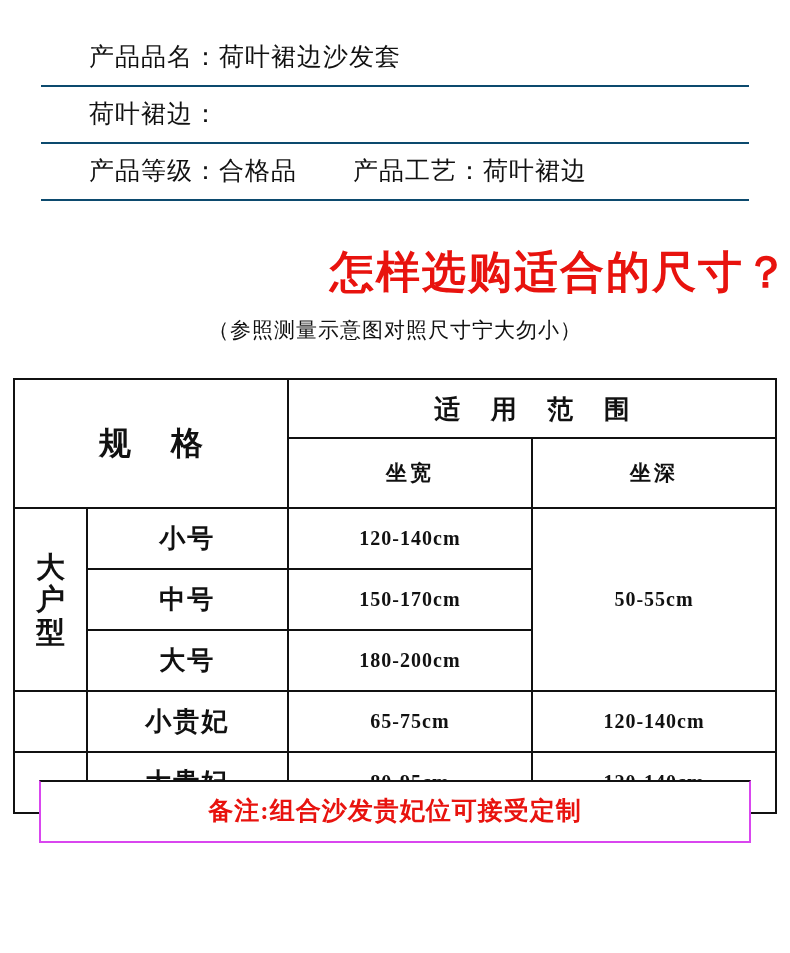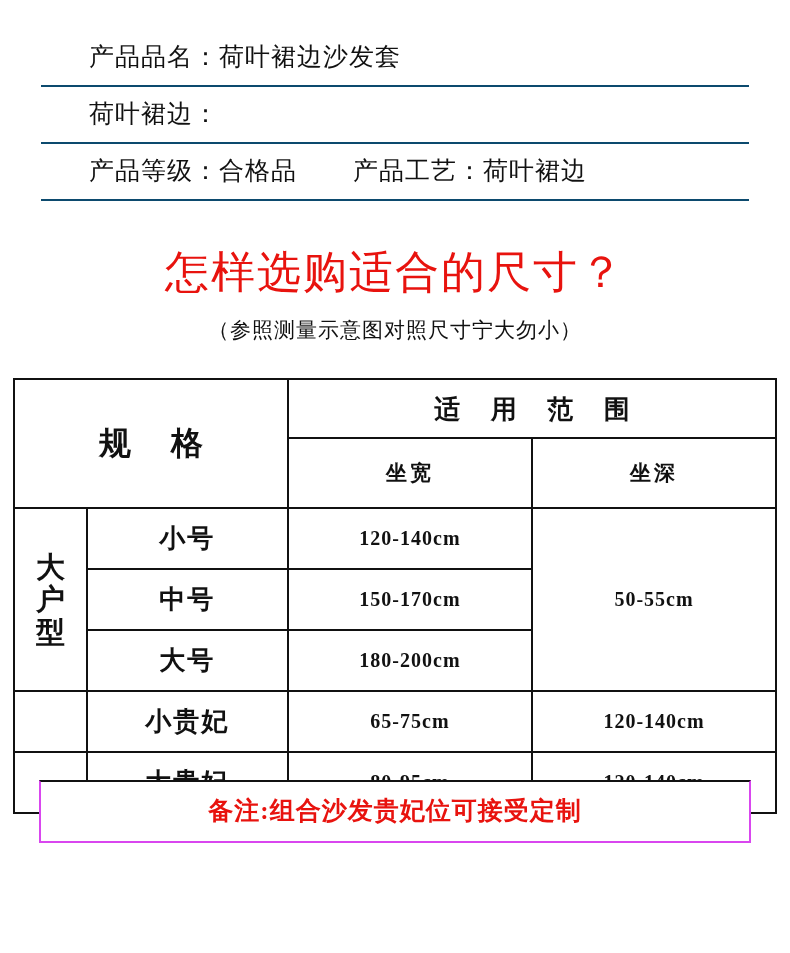--- a/index.html
+++ b/index.html
@@ -37,24 +37,24 @@
   }
   .spec-value {
     font-size: 25px;
     letter-spacing: 1px;
     white-space: nowrap;
   }
   .spec-gap { display: inline-block; width: 56px; }
 
   
   .headline {
-    text-align: center;
+    text-align: right;
     color: #e8130e;
     font-size: 44px;
-    font-weight: normal;
+    font-weight: bold;
     letter-spacing: 2px;
     margin-top: 42px;
   }
   .subline {
     text-align: center;
     color: #111111;
     font-size: 21px;
     margin-top: 14px;
     letter-spacing: 1px;
   }

